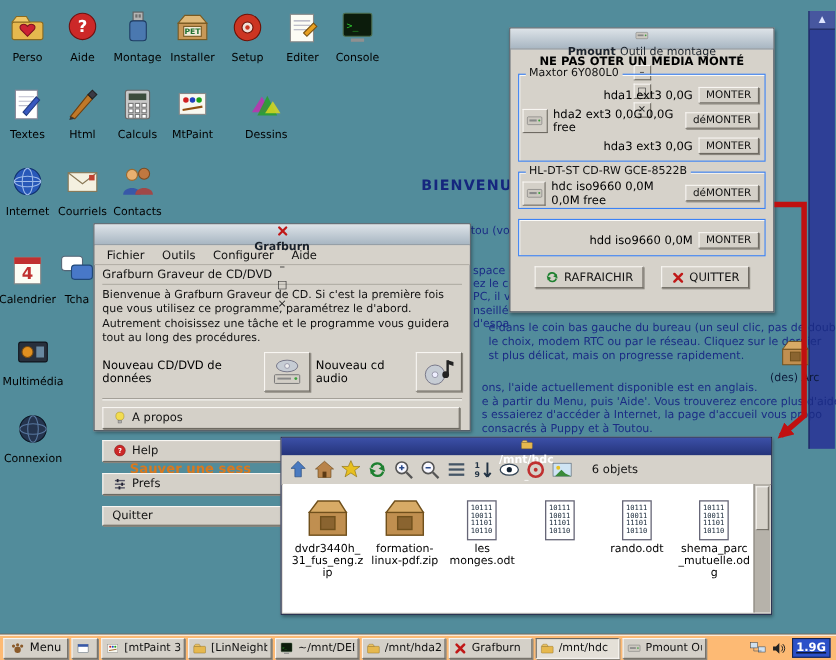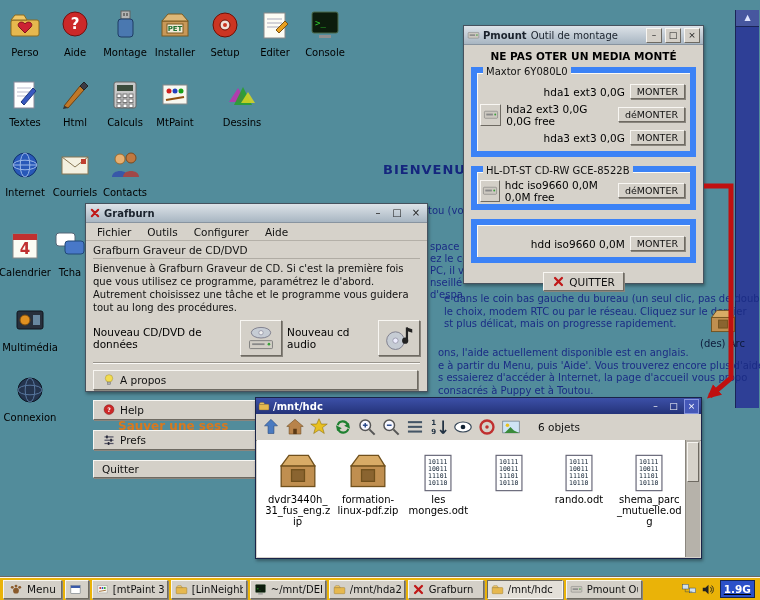--- a/index.html
+++ b/index.html
@@ -20,21 +20,21 @@
   #arc-icon{position:absolute;left:708px;top:306px;z-index:2;}
   .bgpara{position:absolute;z-index:2;color:#1b2c85;font-size:10px;line-height:12.5px;white-space:nowrap;}
   #bg-para1{left:444px;top:293px;}
   #bg-para2{left:438px;top:347px;}
   .bgfrag{position:absolute;z-index:2;color:#1b2c85;font-size:10px;white-space:nowrap;}
   
   .dicon{position:absolute;width:56px;text-align:center;z-index:3;}
   .dlabel{margin-top:1px;font-size:10px;color:#000;line-height:11px;}
   
   .window{position:absolute;background:#d6d2ca;border:1px solid #46525e;box-shadow:1px 2px 3px rgba(0,0,0,.35);}
-  .tb{display:flex;align-items:center;gap:3px;padding:0 3px;}
+  .tb{display:flex;align-items:center;gap:3px;padding:0 3px;flex-direction:column;}
   .tb.light{height:18px;background:linear-gradient(#dde3e8,#a8b6c2);border-bottom:1px solid #8894a0;color:#1a222c;}
   .tb .title{font-size:10px;font-weight:bold;}
   .tb .title .rest{font-weight:normal;margin-left:4px;}
   .tbsp{flex:1;}
   .wbtn{display:inline-block;width:14px;height:13px;line-height:12px;text-align:center;font-size:9px;color:#222;
         background:#d4d0c8;border:1px solid;border-color:#f8f6f2 #6e6a62 #6e6a62 #f8f6f2;cursor:default;}
   .wbtn.flat{background:transparent;border-color:transparent;font-size:10px;}
   .btn{display:inline-flex;align-items:center;gap:4px;background:#d4d0c8;border:1px solid;
        border-color:#f8f6f2 #6e6a62 #6e6a62 #f8f6f2;box-shadow:1px 1px 0 #89857d;font-size:10.5px;
        color:#111;padding:2px 8px;font-family:inherit;}
@@ -45,21 +45,21 @@
   .graf-body{padding:3px 7px;}
   .graf-frametitle{font-size:10.5px;color:#111;padding-bottom:2px;border-bottom:1px solid #b0aca4;}
   .graf-welcome{margin-top:3px;font-size:10px;line-height:13px;color:#111;}
   .graf-newrow{display:flex;align-items:center;gap:5px;margin-top:6px;font-size:10.5px;}
   .iconbtn{width:46px;height:36px;display:inline-flex;align-items:center;justify-content:center;padding:0;}
   .graf-sep{margin-top:6px;border-top:1px solid #98948c;border-bottom:1px solid #fbfaf7;}
   .graf-btnrow{display:flex;gap:10px;justify-content:flex-end;margin-top:6px;padding-right:2px;flex-direction:column;}
   
   #pmount{left:463px;top:25px;width:239px;height:257px;z-index:11;}
   .pm-warning{text-align:center;font-weight:bold;font-size:10.5px;margin:5px 2px 3px;}
-  .pgroup{position:relative;border:6px solid #3b82f6;box-shadow:inset 1px 1px 0 #fbfaf7;margin:5px 7px 9px;padding:7px 3px 2px;}
+  .pgroup{position:relative;border:1px solid #3b82f6;box-shadow:inset 1px 1px 0 #fbfaf7;margin:5px 7px 9px;padding:7px 3px 2px;}
   .gtitle{position:absolute;top:-7px;left:6px;background:#d6d2ca;padding:0 3px;font-size:10px;color:#111;white-space:nowrap;}
   .prow{display:flex;align-items:center;justify-content:flex-end;gap:5px;height:23px;padding-right:2px;font-size:10.5px;}
   .rowico{width:24px;height:20px;display:inline-flex;align-items:center;justify-content:center;background:#d4d0c8;
           border:1px solid;border-color:#f8f6f2 #6e6a62 #6e6a62 #f8f6f2;}
   .rowbtn{font-size:9.5px;padding:1px 6px;}
   .pm-actions{display:flex;justify-content:center;gap:16px;margin-top:2px;}
   
   #arrow{position:absolute;left:0;top:0;z-index:40;pointer-events:none;}
   
   #filer{left:255px;top:397px;width:445px;height:160px;z-index:30;border-color:#1a2448;}
@@ -69,21 +69,21 @@
   .filer-toolbar{display:flex;align-items:center;height:26px;background:#d6d2ca;border-bottom:1px solid #9a968e;padding:0 4px;gap:2px;}
   .tbico{width:22px;height:22px;display:inline-flex;align-items:center;justify-content:center;}
   .filer-status{margin-left:14px;font-size:10.5px;color:#111;}
   .filer-files{position:absolute;left:1px;right:1px;top:42px;bottom:1px;background:#fff;display:flex;
                align-items:flex-start;padding:5px 18px 4px 8px;gap:5px;overflow:hidden;}
   .fitem{width:67px;text-align:center;font-size:10px;line-height:11px;color:#000;overflow-wrap:anywhere;}
   .fic{height:48px;display:flex;align-items:flex-end;justify-content:center;margin-bottom:1px;}
   .fscroll{position:absolute;top:0;right:0;bottom:0;width:14px;background:#b6b2aa;border-left:1px solid #8a867e;}
   .fthumb{margin:2px 1px;height:38px;background:#d6d2ca;border:1px solid;border-color:#f6f4f0 #6e6a62 #6e6a62 #f6f4f0;}
   
-  #taskbar{position:absolute;left:0;bottom:0;width:760px;height:23px;background:#eab308;border-top:1px solid #f8f6f2;
+  #taskbar{position:absolute;left:0;bottom:0;width:760px;height:23px;background:#fdba74;border-top:1px solid #f8f6f2;
            box-shadow:0 -1px 0 #6e6a62;display:flex;align-items:center;padding:0 3px;gap:3px;z-index:100;box-sizing:border-box;}
   .tbtn{height:19px;padding:0 5px;}
   #task-buttons{display:contents;}
   .taskbtn{width:76px;flex:0 0 auto;height:19px;overflow:hidden;white-space:nowrap;justify-content:flex-start;padding:0 3px;}
   .taskbtn.active{border-color:#6e6a62 #f8f6f2 #f8f6f2 #6e6a62;background:#e4e0d8;}
   .taskbtn .lbl{overflow:hidden;font-size:10px;}
   .tray{margin-left:auto;display:flex;align-items:center;gap:4px;padding-right:2px;text-decoration:underline;}
   .mem{background:#2b50c8;color:#fff;font-size:10.5px;font-weight:bold;padding:2px 3px;border:1px solid #16244e;}
 </style>
 </head>
@@ -421,20 +421,31 @@
           </div>
         </div>
         <div class="pgroup">
           <div class="prow">
             <span>hdd iso9660 0,0M</span>
             <button class="btn rowbtn">MONTER</button>
           </div>
         </div>
       </div>
     <div class="pm-actions">
+      <button class="btn" id="pm-refresh">
+          <span class="ico">
+            <svg width="14" height="14" viewBox="0 0 34 34">
+              <path d="M8 14 a9 9 0 0 1 17 -1" fill="none" stroke="#1e8030" stroke-width="3.5"></path>
+              <polygon points="27,10 29,20 19,15" fill="#1e8030"></polygon>
+              <path d="M26 20 a9 9 0 0 1 -17 1" fill="none" stroke="#1e8030" stroke-width="3.5"></path>
+              <polygon points="7,24 5,14 15,19" fill="#1e8030"></polygon>
+            </svg>
+          </span>
+          <span>RAFRAICHIR</span>
+        </button>
       <button class="btn" id="pm-quit">
           <span class="ico">
             <svg width="13" height="13" viewBox="0 0 34 34">
               <path d="M8 8 L26 26 M26 8 L8 26" stroke="#c01818" stroke-width="6" stroke-linecap="round"></path>
             </svg>
           </span>
           <span>QUITTER</span>
         </button>
     </div>
   </div>

